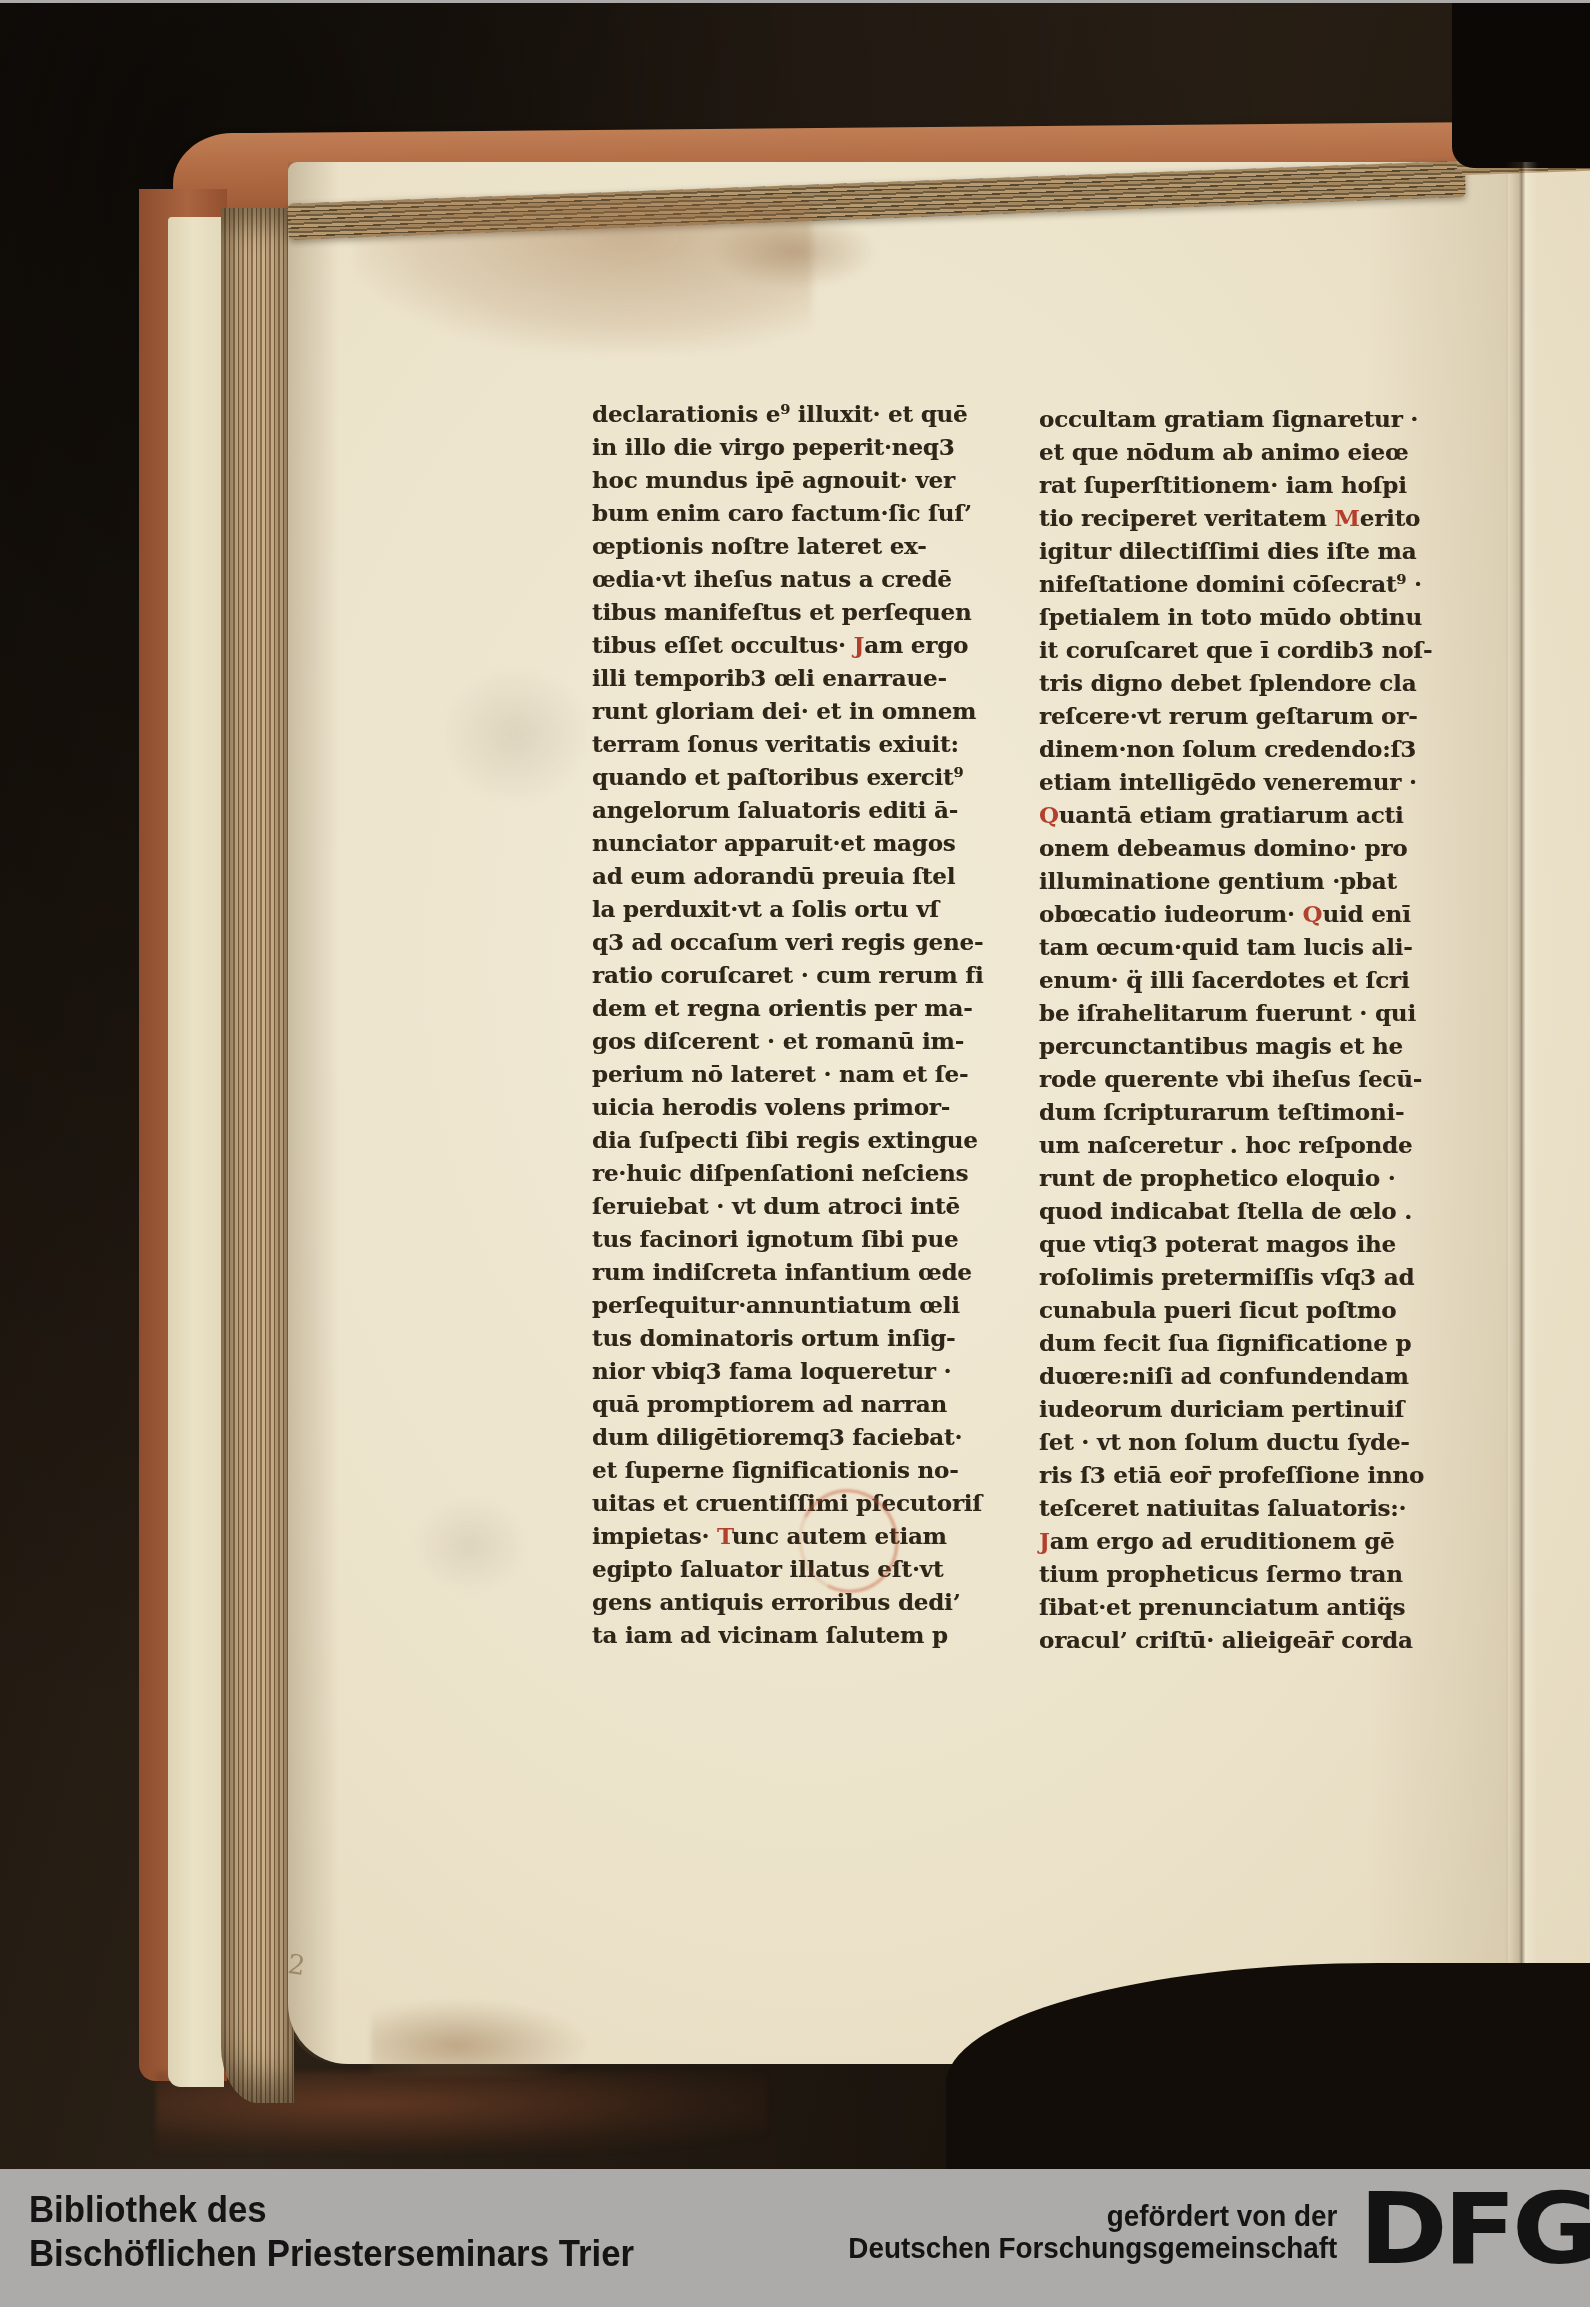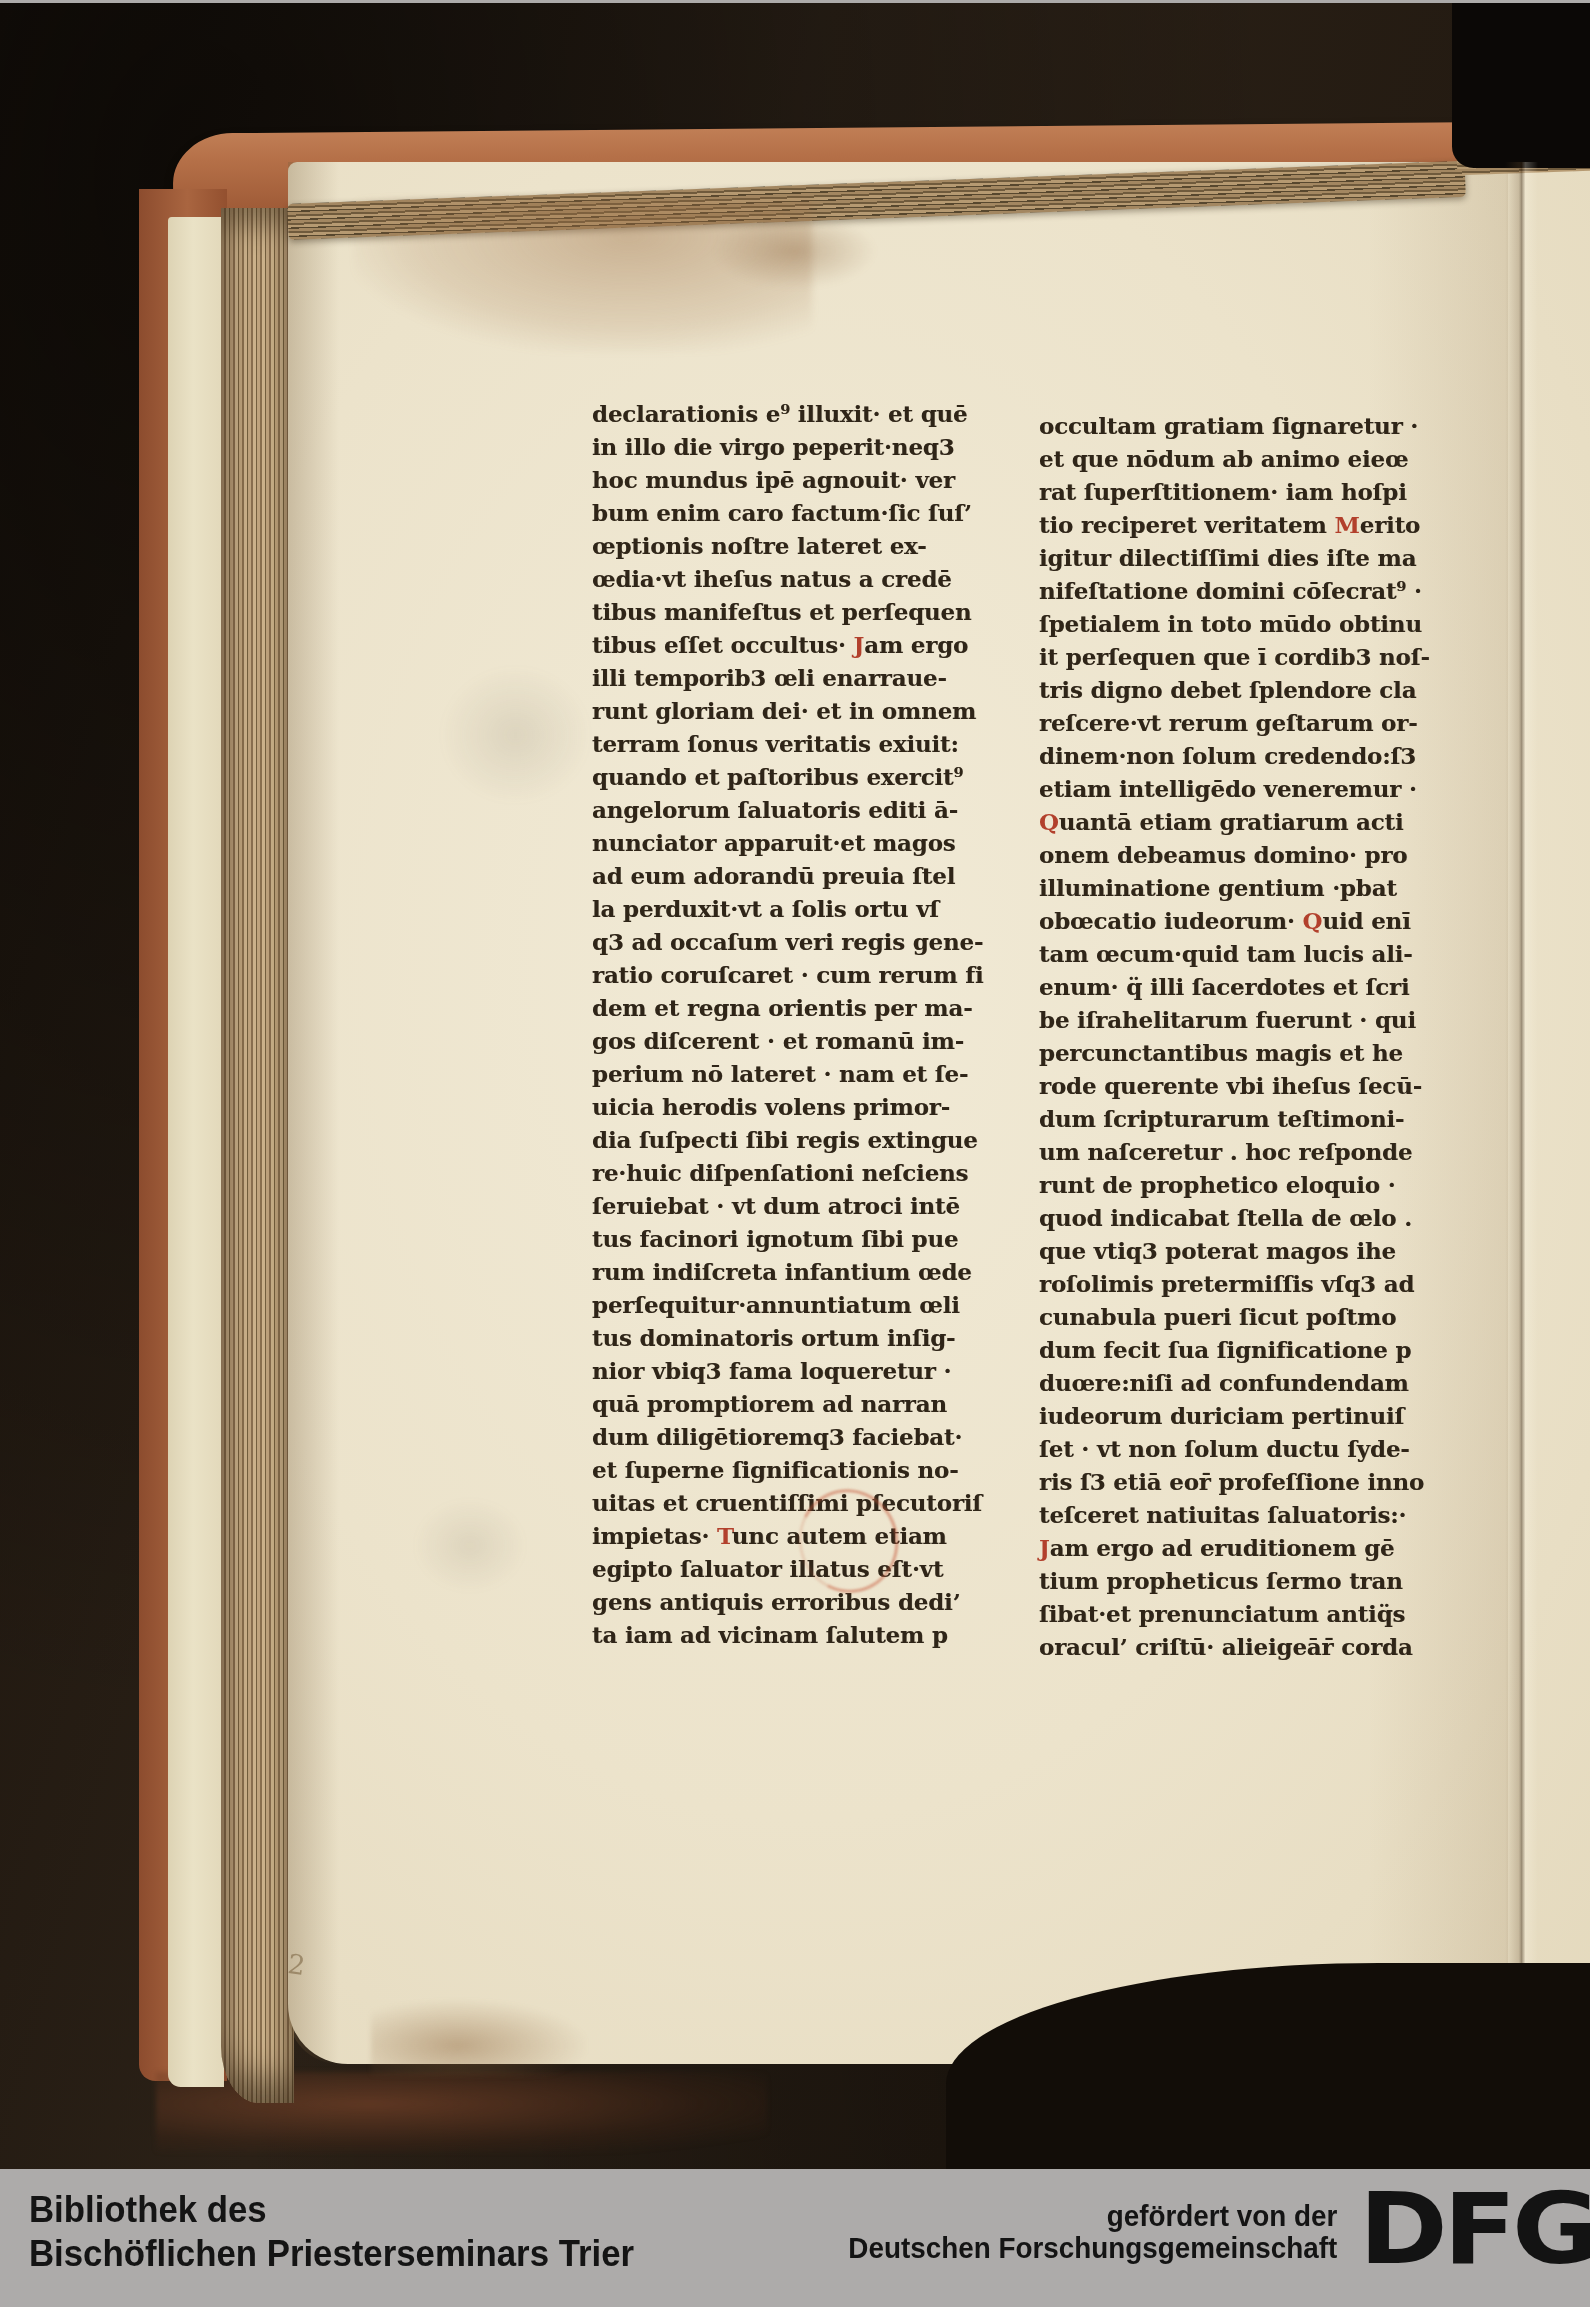--- a/index.html
+++ b/index.html
@@ -130,21 +130,21 @@
   .col{
     position:absolute;width:407px;
     font-family:"DejaVu Serif", serif;font-weight:bold;
     font-size:23px;line-height:33px;
     color:#2f2518;letter-spacing:-0.2px;white-space:nowrap;
     text-shadow:0.3px 0.3px 0 rgba(47,37,24,.35);
   }
   .col .line{height:33px;}
   .col .rub{color:#b2402c;text-shadow:none;}
   #col-left{left:592px;top:394px;}
-  #col-right{left:1039px;top:399px;margin-top:7px;}
+  #col-right{left:1039px;top:399px;}
   
   #banner{
     position:absolute;left:0;top:2169px;width:1590px;height:138px;
     background:#adabaa;
   }
   #banner .lib{
     position:absolute;left:29px;top:19px;
     font-family:"Liberation Sans", sans-serif;font-weight:bold;
     font-size:37px;line-height:44px;color:#141414;
     transform:scaleX(.94);transform-origin:0 0;white-space:nowrap;
@@ -225,21 +225,21 @@
       <div class="line"><span>ta iam ad vicinam ſalutem p</span></div>
     </div>
   <div id="col-right" class="col">
       <div class="line"><span>occultam gratiam ſignaretur ·</span></div>
       <div class="line"><span>et que nōdum ab animo eieœ</span></div>
       <div class="line"><span>rat ſuperſtitionem· iam hoſpi</span></div>
       <div class="line"><span>tio reciperet veritatem </span><span class="rub">M</span><span>erito</span></div>
       <div class="line"><span>igitur dilectiſſimi dies iſte ma</span></div>
       <div class="line"><span>nifeſtatione domini cōſecrat⁹ ·</span></div>
       <div class="line"><span>ſpetialem in toto mūdo obtinu</span></div>
-      <div class="line"><span>it perſequen que ī cordib3 noſ-</span></div>
+      <div class="line"><span>it coruſcaret que ī cordib3 noſ-</span></div>
       <div class="line"><span>tris digno debet ſplendore cla</span></div>
       <div class="line"><span>reſcere·vt rerum geſtarum or-</span></div>
       <div class="line"><span>dinem·non ſolum credendo:ſ3</span></div>
       <div class="line"><span>etiam intelligēdo veneremur ·</span></div>
       <div class="line"><span class="rub">Q</span><span>uantā etiam gratiarum acti</span></div>
       <div class="line"><span>onem debeamus domino· pro</span></div>
       <div class="line"><span>illuminatione gentium ·pbat</span></div>
       <div class="line"><span>obœcatio iudeorum· </span><span class="rub">Q</span><span>uid enī</span></div>
       <div class="line"><span>tam œcum·quid tam lucis ali-</span></div>
       <div class="line"><span>enum· q̈ illi ſacerdotes et ſcri</span></div>

